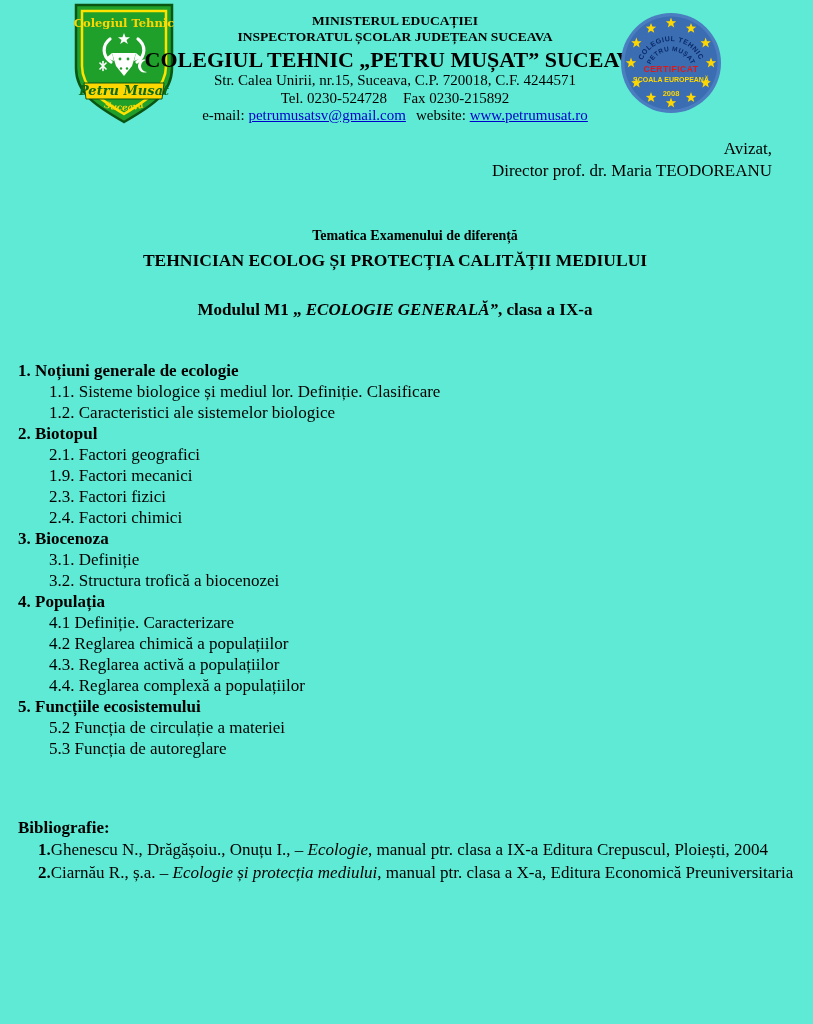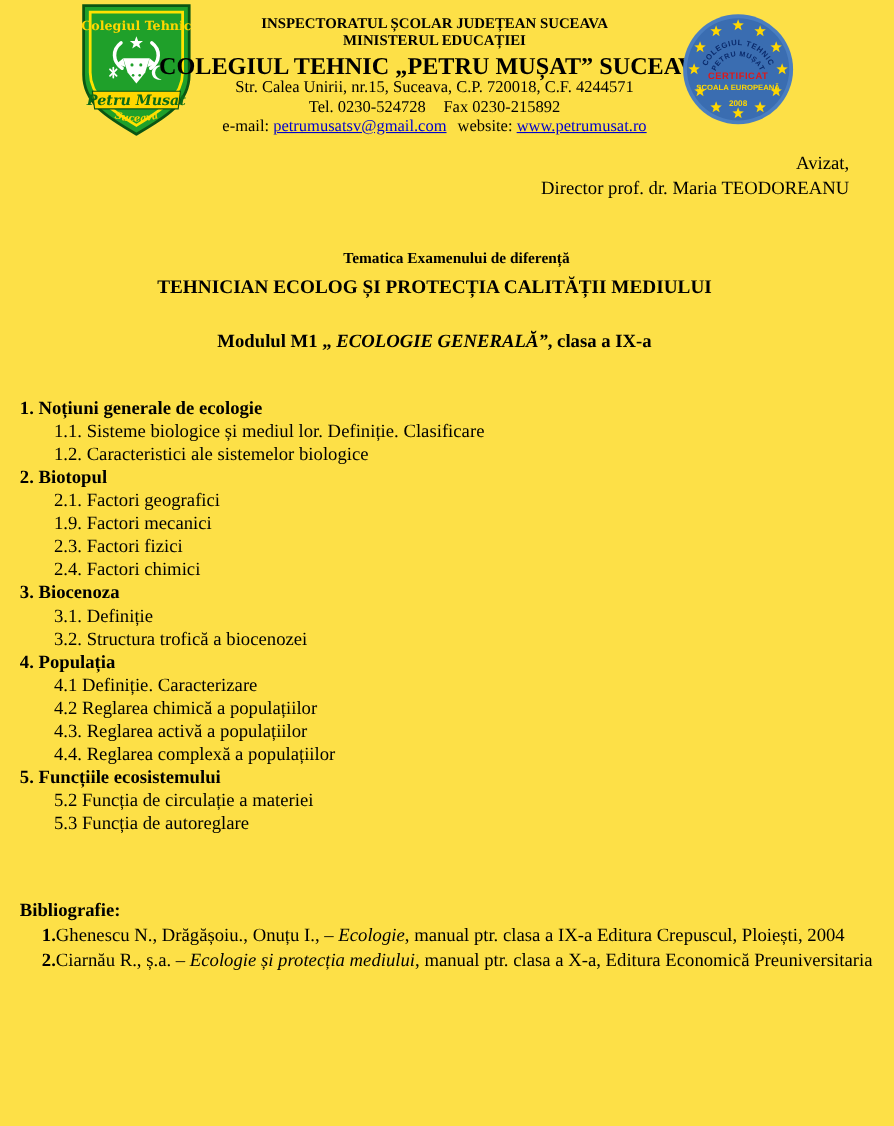--- a/index.html
+++ b/index.html
@@ -1,20 +1,20 @@
 <!DOCTYPE html>
 <html lang="ro"><head>
 <meta charset="utf-8">
 <style>
   html,body { margin:0; padding:0; background:#888; }
   .page {
     position:relative;
     width:813px; height:1024px;
     margin:0 auto;
-    background:#fde047;
+    background:#5eead4;
     font-family:"Liberation Serif","DejaVu Serif",serif;
     color:#000;
     overflow:hidden;
   }
   
   .header { position:relative; height:132px; }
   .crest  { position:absolute; left:70px;  top:2px; }
   .badge  { position:absolute; left:620px; top:12px; }
   .header-text { position:absolute; left:0; top:13px; width:790px; text-align:center; }
   .h-min    { font-weight:bold; font-size:13.5px; line-height:16px; }
@@ -85,22 +85,22 @@
       <text x="54" y="93" text-anchor="middle" font-size="13" font-weight="bold" font-style="italic" fill="#0b6b16" class="crest-serif">Petru Musat</text>
       <defs>
           <path id="sucv" d="M28,103 Q54,114 80,103" fill="none"></path>
         </defs>
       <text font-size="9" font-weight="bold" font-style="italic" fill="#ffd700" class="crest-serif">
         <textPath href="#sucv" startOffset="50%" text-anchor="middle">Suceava</textPath>
       </text>
     </svg>
 
     <div class="header-text">
+      <div class="h-min">MINISTERUL EDUCAȚIEI</div>
       <div class="h-min">INSPECTORATUL ȘCOLAR JUDEȚEAN SUCEAVA</div>
-      <div class="h-min">MINISTERUL EDUCAȚIEI</div>
       <div class="h-school">COLEGIUL TEHNIC „PETRU MUȘAT” SUCEAVA</div>
       <div class="h-addr">Str. Calea Unirii, nr.15, Suceava, C.P. 720018, C.F. 4244571</div>
       <div class="h-addr">
         <span>Tel. 0230-524728</span><span class="fax-part">Fax 0230-215892</span>
       </div>
       <div class="h-addr">
         <span>e-mail:</span>
         <a class="weblink">petrumusatsv@gmail.com</a><span class="lbl-gap">website:</span>
         <a class="weblink">www.petrumusat.ro</a>
       </div>

